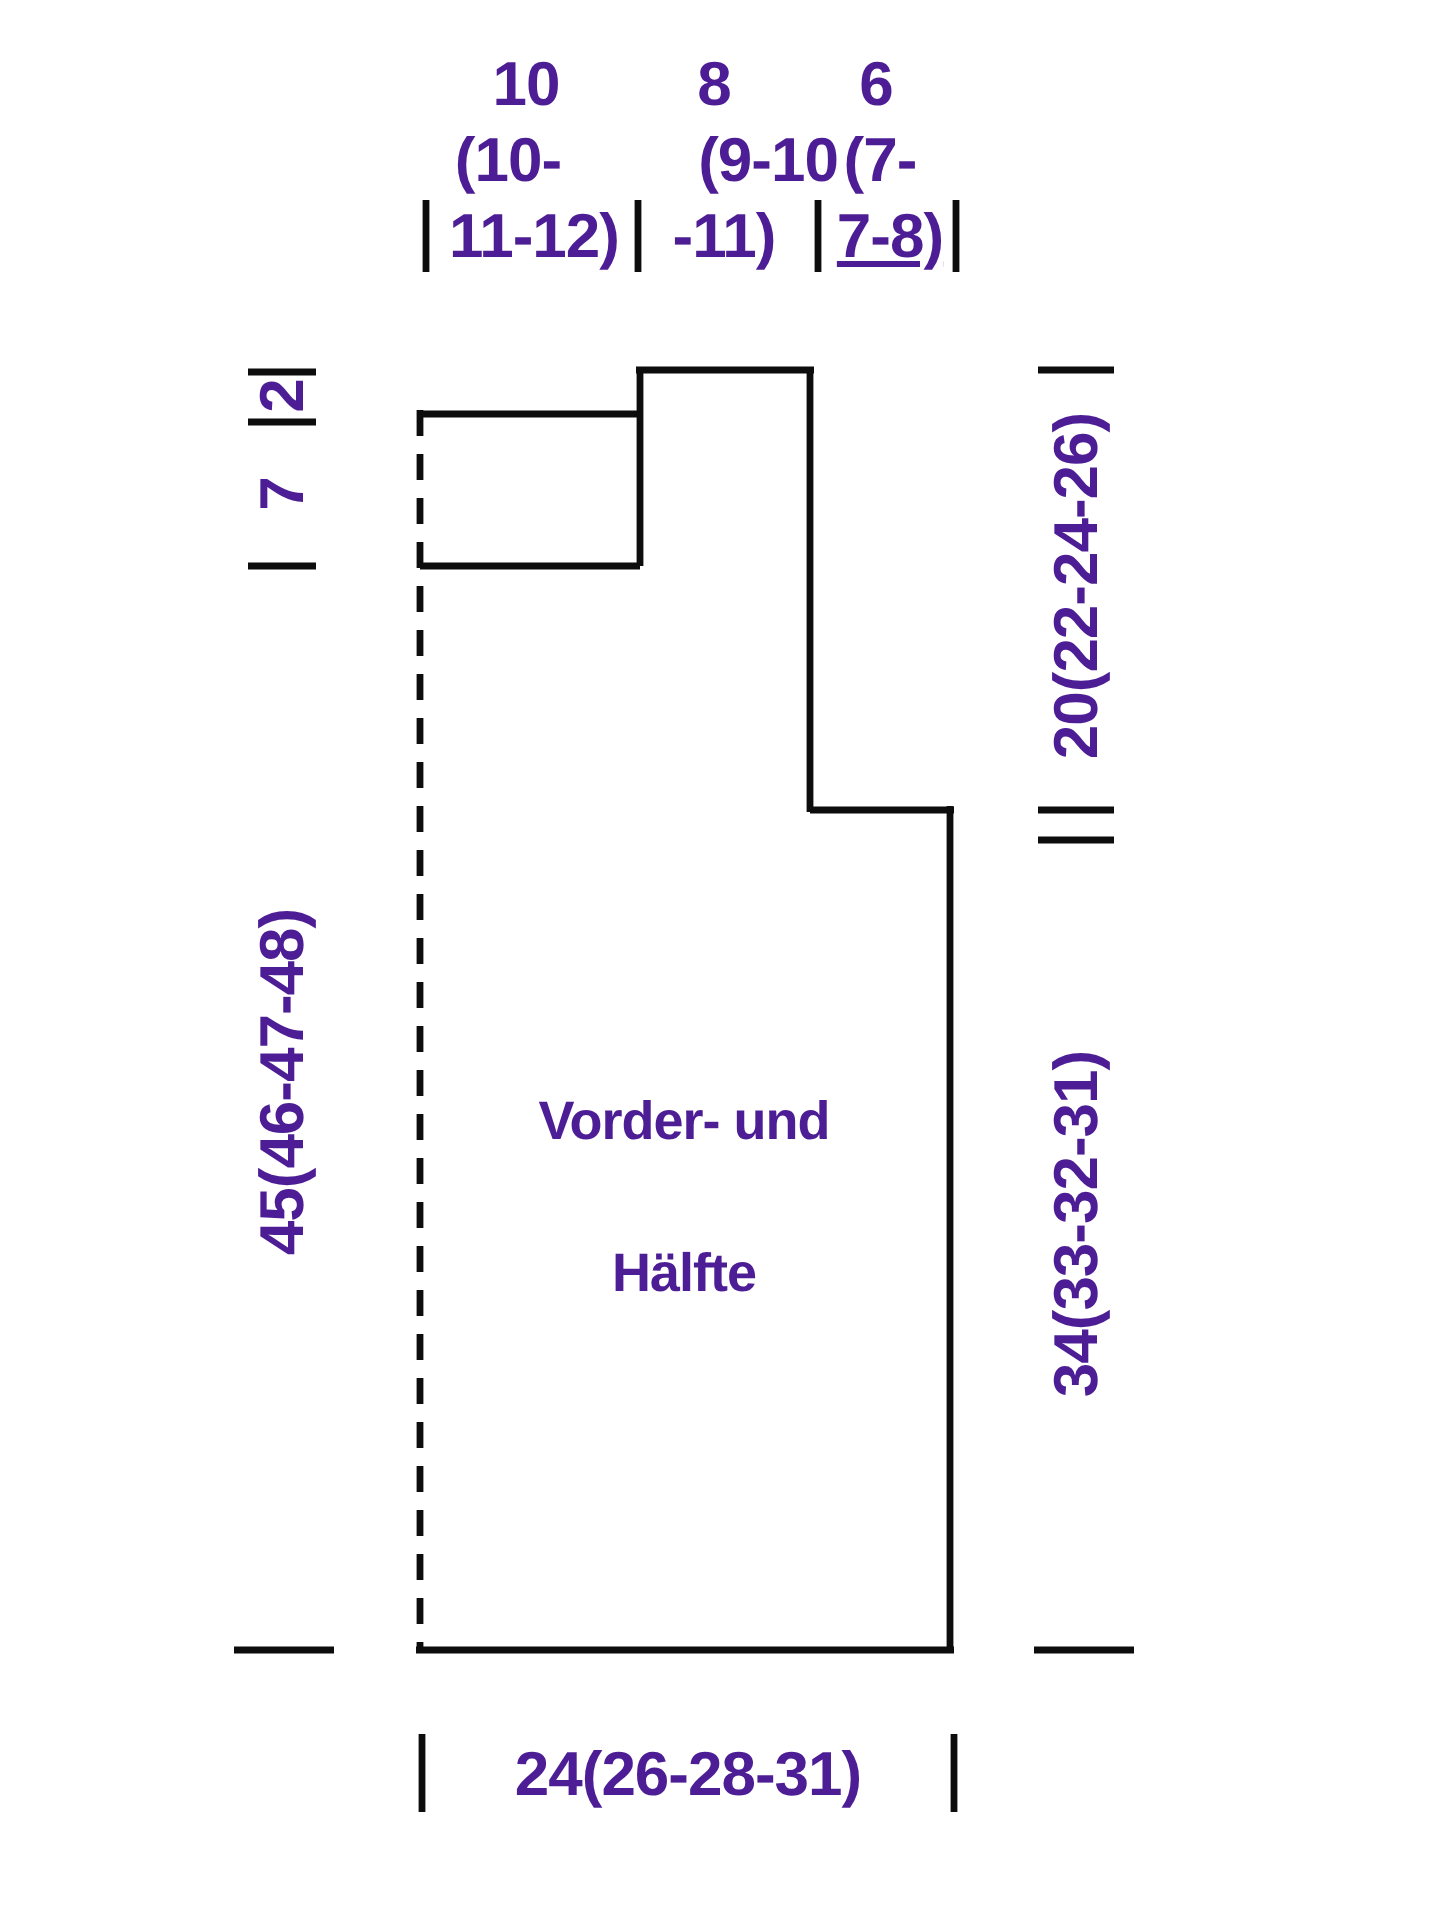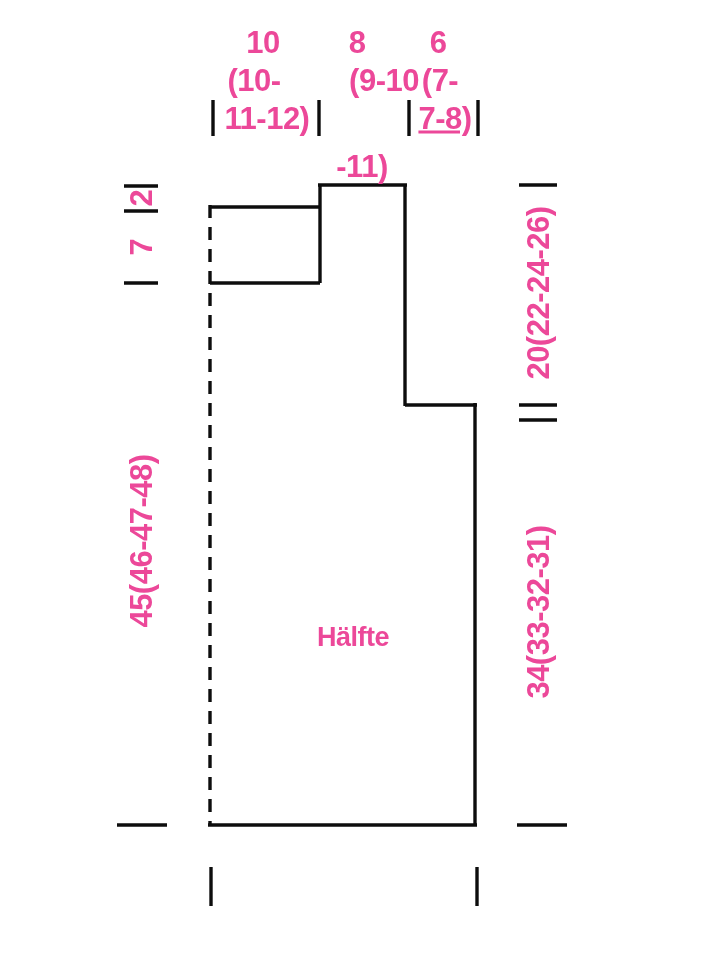--- a/index.html
+++ b/index.html
@@ -1,18 +1,18 @@
 <!DOCTYPE html>
 <html><head>
 <meta charset="utf-8">
 <style>
   html,body{margin:0;padding:0;background:#ffffff;}
   .canvas{
     position:relative;width:720px;height:960px;background:#ffffff;
-    font-family:"Liberation Sans",sans-serif;color:#ec4899;overflow:hidden;
+    font-family:"Liberation Sans",sans-serif;color:#4c1d95;overflow:hidden;
   }
   .lines{position:absolute;left:0;top:0;}
   .lbl{
     position:absolute;white-space:nowrap;font-weight:600;letter-spacing:-0.5px;
     transform:translate(-50%,-50%);line-height:1;
   }
   .rot{transform:translate(-50%,-50%) rotate(-90deg);}
   .big{font-size:31px;}
   .mid{font-size:27px;}
 </style>
@@ -58,29 +58,31 @@
       <line x1="477" y1="867" x2="477" y2="906"></line>
     </g>
   </svg>
 
   <span class="lbl big" style="left:263px;top:42px;">10</span>
   <span class="lbl big" style="left:254px;top:80px;">(10-</span>
   <span class="lbl big" style="left:267px;top:118px;">11-12)</span>
 
   <span class="lbl big" style="left:357px;top:42px;">8</span>
   <span class="lbl big" style="left:356px;top:80px;margin-left:28px;">(9-10</span>
-  <span class="lbl big" style="left:362px;top:118px;margin-top:48px;">-11)</span>
+  <span class="lbl big" style="left:362px;top:118px;">-11)</span>
 
   <span class="lbl big" style="left:438px;top:42px;">6</span>
   <span class="lbl big" style="left:440px;top:80px;">(7-</span>
   <span class="lbl big" style="left:445px;top:118px;text-decoration:underline;">7-8)</span>
 
   <span class="lbl big rot" style="left:141px;top:198px;">2</span>
   <span class="lbl big rot" style="left:141px;top:247px;">7</span>
   <span class="lbl big rot" style="left:141px;top:541px;">45(46-47-48)</span>
 
   <span class="lbl big rot" style="left:538px;top:293px;">20(22-24-26)</span>
   <span class="lbl big rot" style="left:538px;top:612px;">34(33-32-31)</span>
 
-  <span class="lbl mid" style="left:353px;top:637px;">Hälfte</span>
+  <span class="lbl mid" style="left:342px;top:561px;">Vorder- und</span>
+  <span class="lbl mid" style="left:342px;top:637px;">Hälfte</span>
 
+  <span class="lbl big" style="left:344px;top:887px;">24(26-28-31)</span>
 
 </div>
 
 </body></html>

